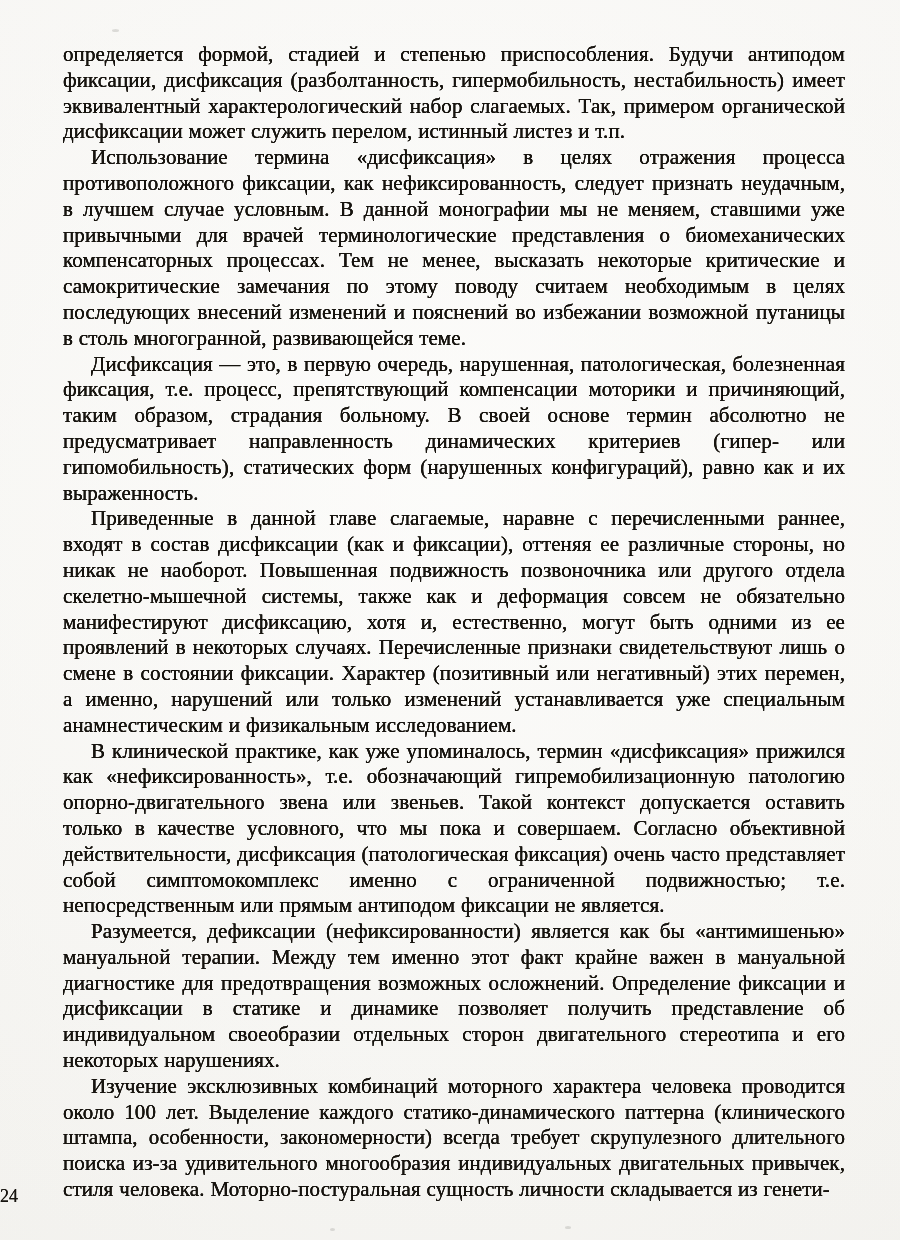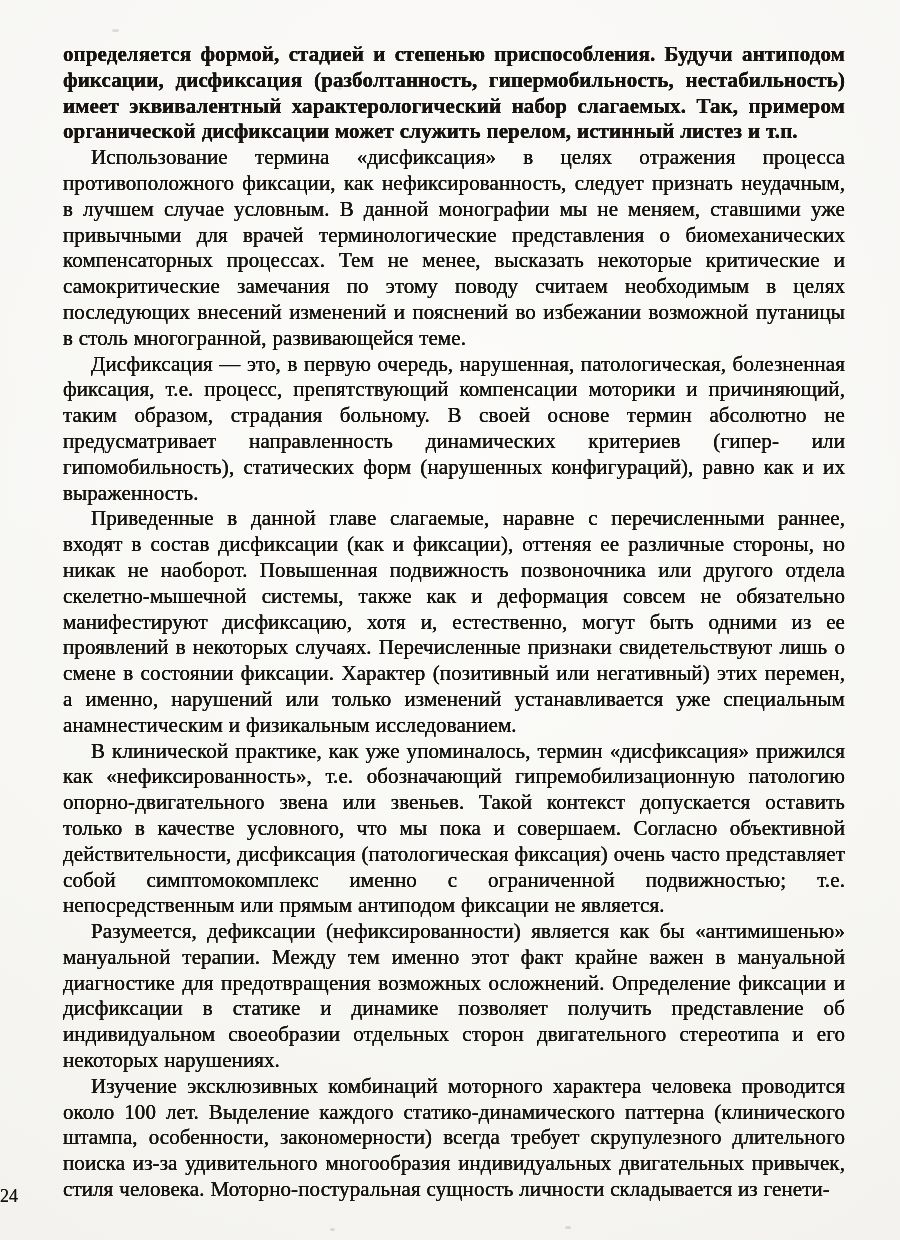--- a/index.html
+++ b/index.html
@@ -33,21 +33,20 @@
     line-height: 25.8px;
     text-align: justify;
     text-indent: 28px;
     letter-spacing: 0.1px;
     word-spacing: 0.5px;
     
     text-shadow: 0 0 0.45px #17140f, 0 0 0.3px #17140f;
   }
   .text-block p.continuation {
     text-indent: 0;
-    font-weight: bold;
   }
   .page-number {
     position: absolute;
     left: 0;
     right: 0;
     top: 1183px;
     font-size: 18px;
     line-height: 26px;
     text-shadow: 0 0 0.4px #17140f;
   }

